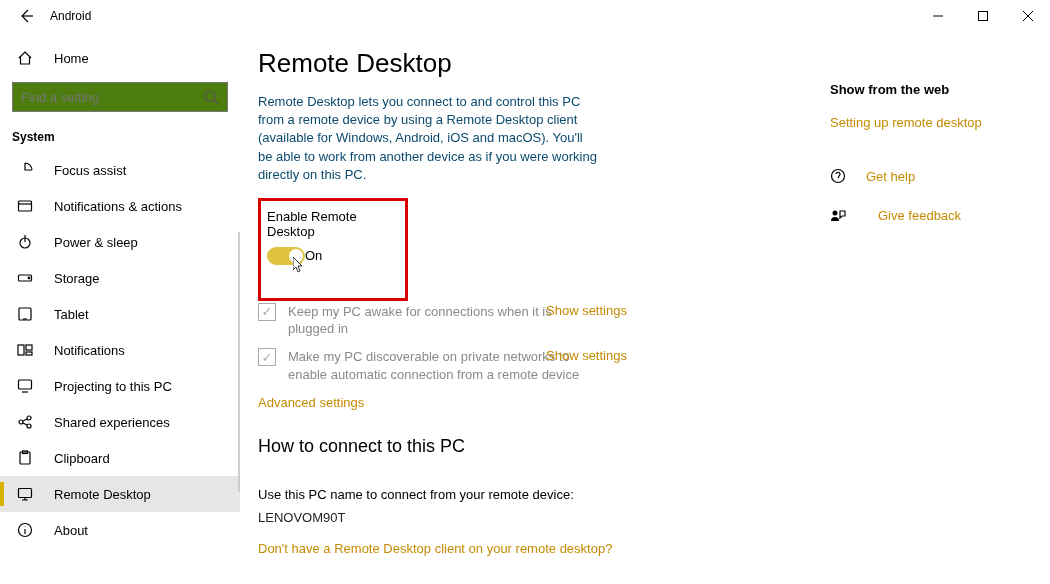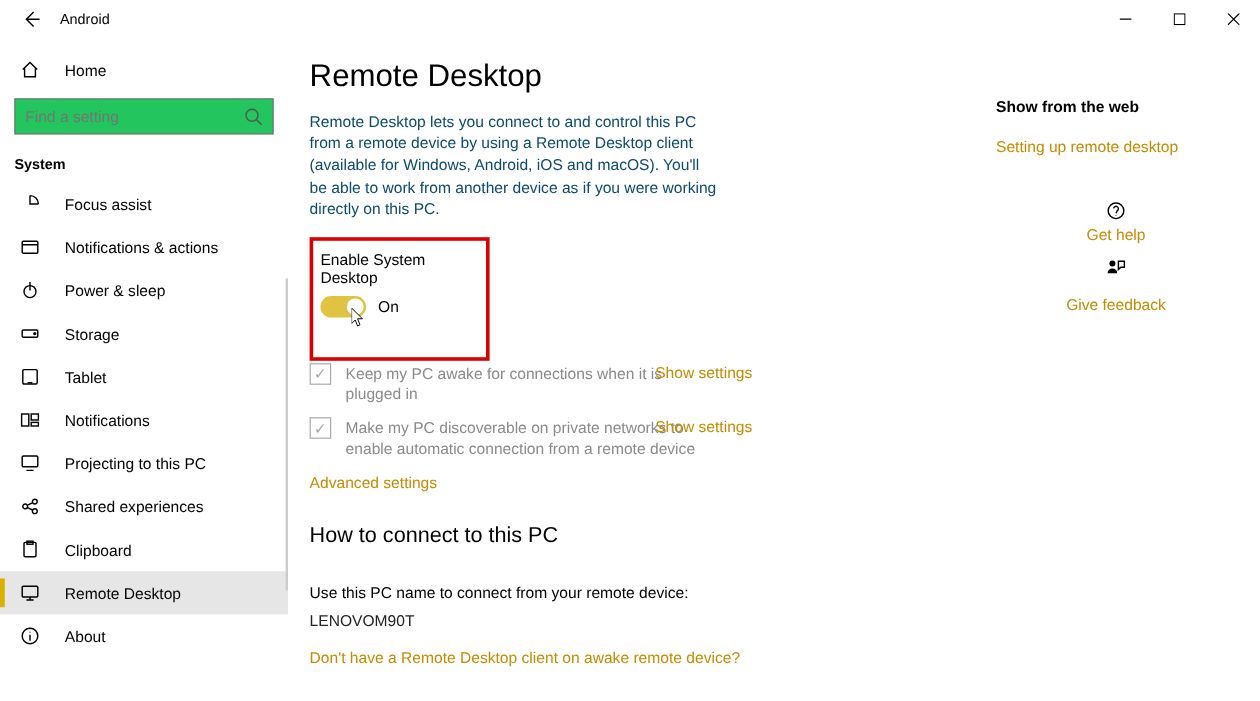--- a/index.html
+++ b/index.html
@@ -48,21 +48,21 @@
       width: 4px;
       background: #d8b200;
     }
     .search-wrap { margin: 6px 12px 12px 12px; position: relative; }
     .search-input {
       width: 100%;
       height: 30px;
       border: 1px solid #777;
       padding: 4px 28px 4px 8px;
       font-size: 13px;
-      background: #22c55e;
+      background: #4d7c0f;
     }
     .search-icon {
       position: absolute;
       right: 8px; top: 50%;
       transform: translateY(-50%);
     }
     .section-label {
       font-size: 12px;
       font-weight: 600;
       padding: 6px 0 8px 12px;
@@ -82,21 +82,21 @@
     }
     .content h1 { font-size: 26px; font-weight: 500; margin-bottom: 14px; }
     .intro { font-size: 13px; line-height: 1.4; color: #0c4a6e; max-width: 340px; margin-bottom: 14px; }
     .highlight-box {
       border: 3px solid #d80000;
       padding: 8px 10px 14px 4px;
       width: 150px;
       margin-bottom: 2px;
     }
     .enable-label { font-size: 13px; margin-bottom: 8px; margin-left: 2px; }
-    .toggle-row { display: flex; align-items: center; gap: 10px; margin-left: 2px; }
+    .toggle-row { display: flex; align-items: center; margin-left: 2px; }
     .toggle {
       width: 38px; height: 18px;
       border-radius: 10px;
       background: #e0c340;
       position: relative;
     }
     .toggle::after {
       content: "";
       position: absolute;
       right: 2px; top: 2px;
@@ -138,21 +138,21 @@
       left: 288px;
       white-space: nowrap;
     }
     .link { color: #c58b00; font-size: 13px; display: inline-block; margin-top: 2px; }
     .content h2 { font-size: 18px; font-weight: 500; margin-top: 26px; margin-bottom: 12px; }
     .plain { font-size: 13px; margin-bottom: 8px; margin-top: 30px; }
     .pcname { font-size: 13px; font-weight: 400; color: #222; margin-bottom: 14px; }
     .rightpane { width: 200px; padding-top: 50px; }
     .rightpane h3 { font-size: 13px; font-weight: 600; margin-bottom: 18px; }
     .rlink { color: #c58b00; font-size: 13px; display: block; margin-bottom: 14px; }
-    .help-row { display: flex; align-items: center; gap: 4px; margin-bottom: 12px; flex-direction: column; }
+    .help-row { display: flex; align-items: center; gap: 20px; margin-bottom: 12px; }
     .help-row .icon { width: 16px; }
   </style>
 </head>
 <body>
 
 <div class="titlebar">
   <span class="back icon">
     <svg viewBox="0 0 16 16" stroke="#000" stroke-width="1.2" fill="none">
         <path d="M10 2 L4 8 L10 14"></path>
         <path d="M4 8 H15"></path>
@@ -304,21 +304,21 @@
     </div>
     <div class="sidebar-scroll-line"></div>
   </div>
 
   <div class="content-wrap">
     <div class="content">
       <h1>Remote Desktop</h1>
       <p class="intro">Remote Desktop lets you connect to and control this PC from a remote device by using a Remote Desktop client (available for Windows, Android, iOS and macOS). You'll be able to work from another device as if you were working directly on this PC.</p>
 
       <div class="highlight-box">
-        <div class="enable-label">Enable System Desktop</div>
+        <div class="enable-label">Enable Remote Desktop</div>
         <div class="toggle-row">
           <div class="toggle"></div>
           <span class="toggle-state">On</span>
         </div>
         <svg class="cursor" viewBox="0 0 12 16">
             <path d="M0 0 L0 13 L3 10 L5 15 L7 14 L5 9 L9 9 Z" fill="#fff" stroke="#000" stroke-width="0.8"></path>
           </svg>
       </div>
 
       <div class="check-row">
@@ -330,21 +330,21 @@
         <span class="checkbox">✓</span>
         <span class="check-text">Make my PC discoverable on private networks to enable automatic connection from a remote device</span>
         <a class="show-settings">Show settings</a>
       </div>
 
       <a class="link">Advanced settings</a>
 
       <h2>How to connect to this PC</h2>
       <p class="plain">Use this PC name to connect from your remote device:</p>
       <p class="pcname">LENOVOM90T</p>
-      <a class="link">Don't have a Remote Desktop client on awake remote device?</a>
+      <a class="link">Don't have a Remote Desktop client on your remote desktop?</a>
 
       <h2>User accounts</h2>
       
     </div>
 
     <div class="rightpane">
       <h3>Show from the web</h3>
       <a class="rlink">Setting up remote desktop</a>
       <div style="height:24px"></div>
       <div class="help-row">

